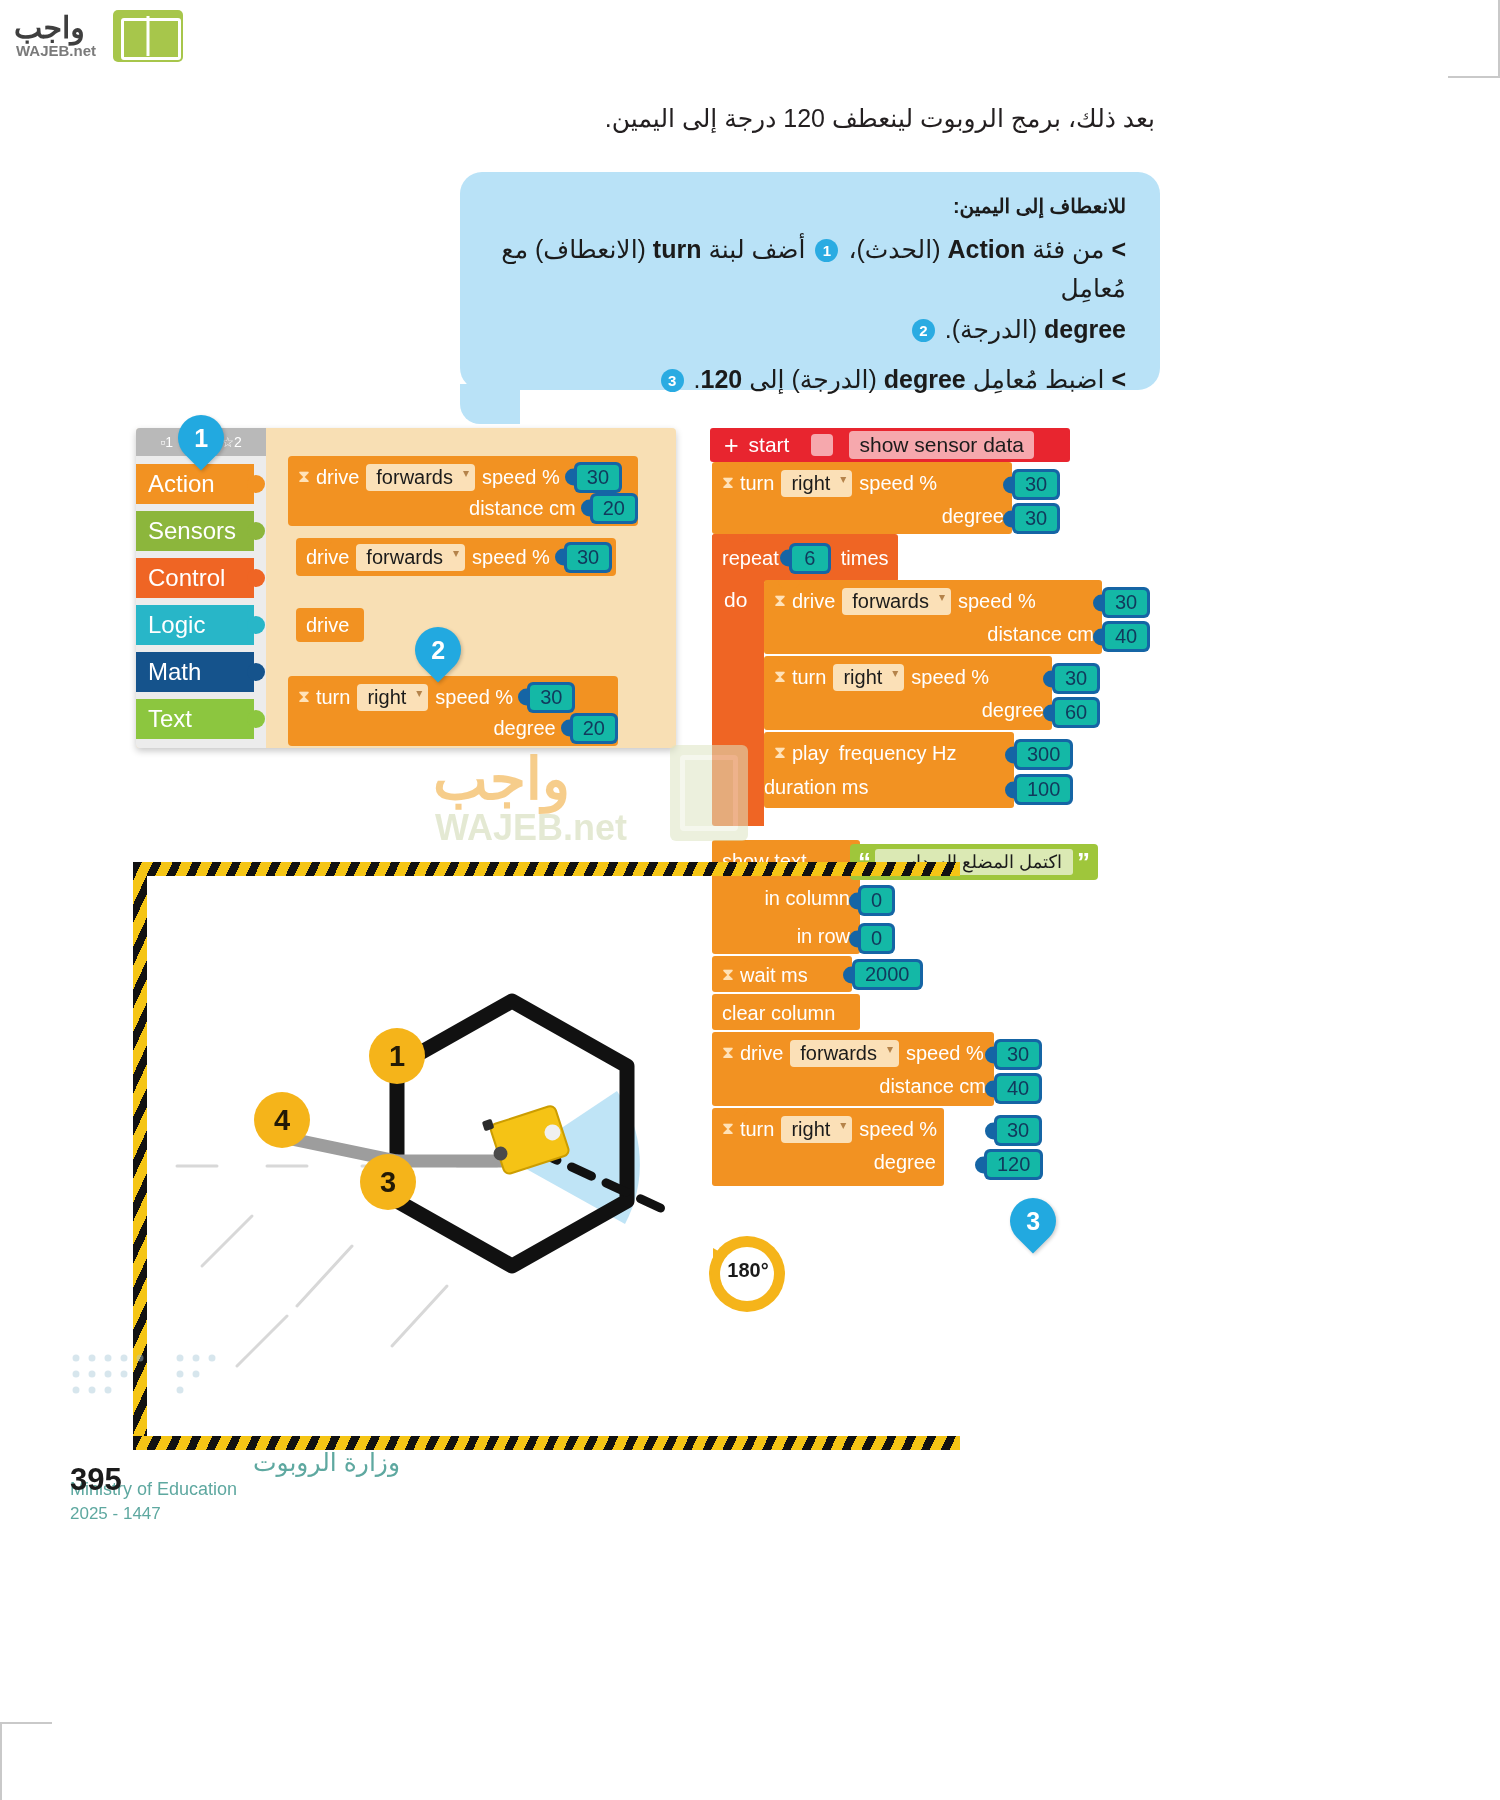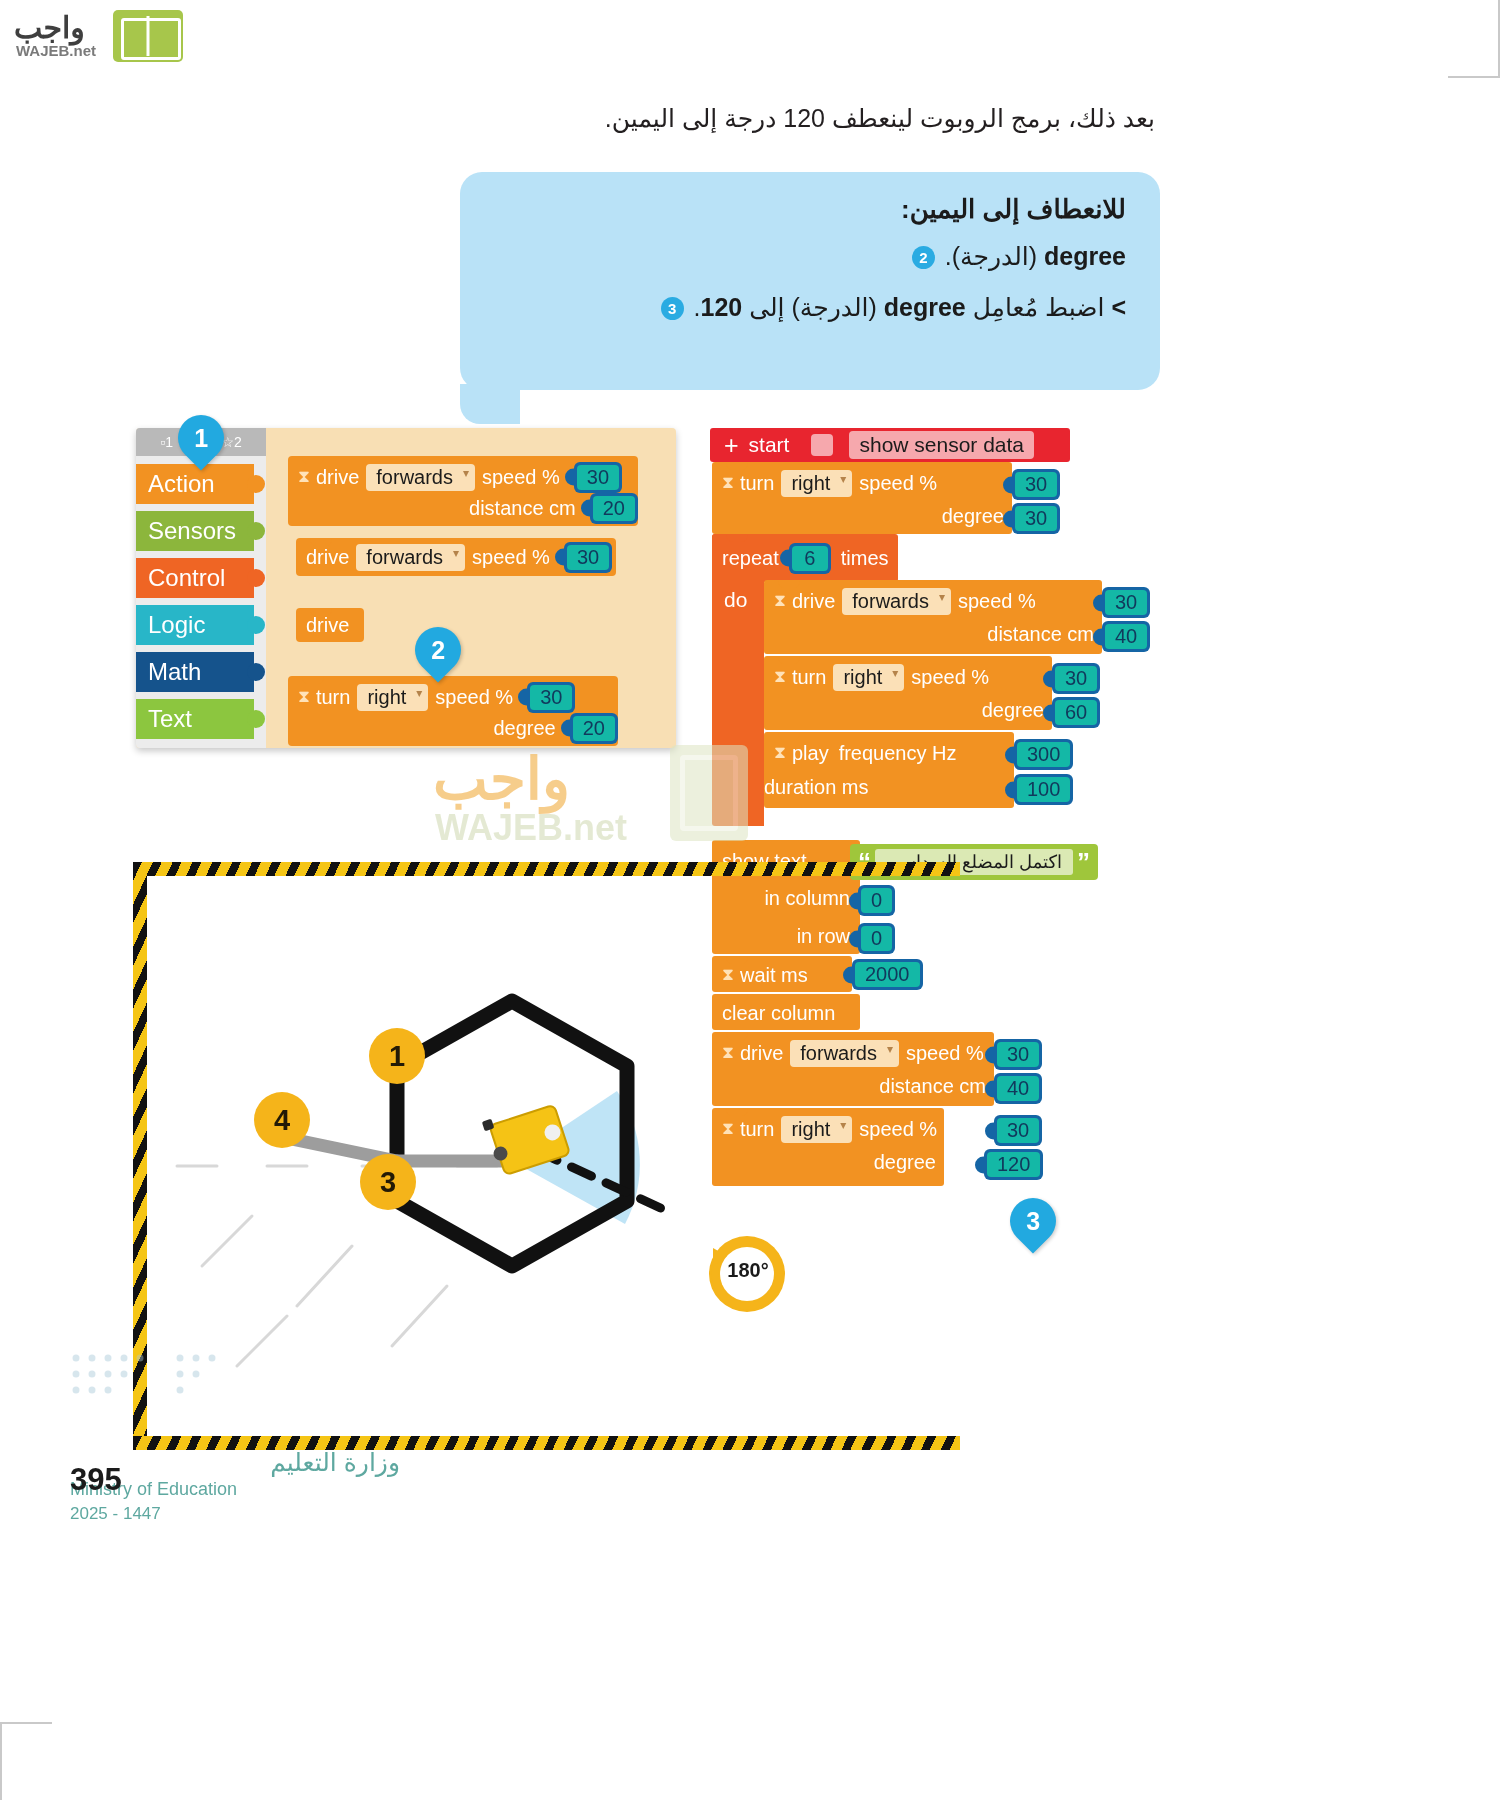--- a/index.html
+++ b/index.html
@@ -41,21 +41,21 @@
   .callout {
     position:absolute; left:460px; top:172px; width:700px; height:218px;
     background:#b9e2f7; border-radius:22px;
     direction:rtl; text-align:right;
     padding:22px 34px 0 34px;
   }
   .callout::after{
     content:""; position:absolute; left:0; bottom:-34px; width:60px; height:40px;
     background:#b9e2f7; border-bottom-left-radius:20px;
   }
-  .callout-title{ font-size:26px; font-weight:bold; color:#1b1b1b; margin-bottom:12px;}
+  .callout-title{ font-size:20px; font-weight:bold; color:#1b1b1b; margin-bottom:12px;}
   .callout-line{ font-size:25px; color:#1b1b1b; line-height:1.55; margin-bottom:2px;}
   .callout-line .gt{ font-weight:bold; }
   b.en { font-weight:bold; }
   .badge-num{
     display:inline-block; width:23px; height:23px; border-radius:50%;
     background:#2aabe2; color:#fff; font-size:15px; font-weight:bold;
     text-align:center; line-height:23px; vertical-align:2px; margin:0 3px;
   }
 
   
@@ -167,20 +167,23 @@
   <div class="wajeb-ar">واجب</div>
   <div class="wajeb-net">WAJEB.net</div>
   <div class="wajeb-book"></div>
 </div>
 
 <div class="top-sentence">بعد ذلك، برمج الروبوت لينعطف 120 درجة إلى اليمين.</div>
 
 <div class="callout">
   <div class="callout-title">للانعطاف إلى اليمين:</div>
 
+  <div class="callout-line">
+    <span class="gt">&gt;&nbsp;</span><span>من فئة </span><b class="en">Action</b><span> (الحدث)، </span><span class="badge-num">1</span><span> أضف لبنة </span><b class="en">turn</b><span> (الانعطاف) مع مُعامِل </span>
+  </div>
 
   <div class="callout-line" style="margin-bottom:12px;">
     <b class="en">degree</b><span> (الدرجة). </span><span class="badge-num">2</span>
   </div>
 
   <div class="callout-line">
     <span class="gt">&gt;&nbsp;</span><span>اضبط مُعامِل </span><b class="en">degree</b><span> (الدرجة) إلى </span><b>120</b>.&nbsp;<span class="badge-num">3</span>
   </div>
 </div>
 
@@ -558,17 +561,17 @@
         <circle cx="126" cy="8" r="3.5"></circle>
         <circle cx="142" cy="8" r="3.5"></circle>
       <circle cx="110" cy="24" r="3.5"></circle>
         <circle cx="126" cy="24" r="3.5"></circle>
       <circle cx="110" cy="40" r="3.5"></circle>
     </g>
   </svg>
 </div>
 
 <div class="footer">
-  <div class="f-ar">وزارة التعليم</div>
+  <div class="f-ar">وزارة الروبوت</div>
   <div class="f-en">Ministry of Education</div>
   <div class="f-yr">2025 - 1447</div>
 </div>
 <div class="pagenum">395</div>
 
 </body></html>

